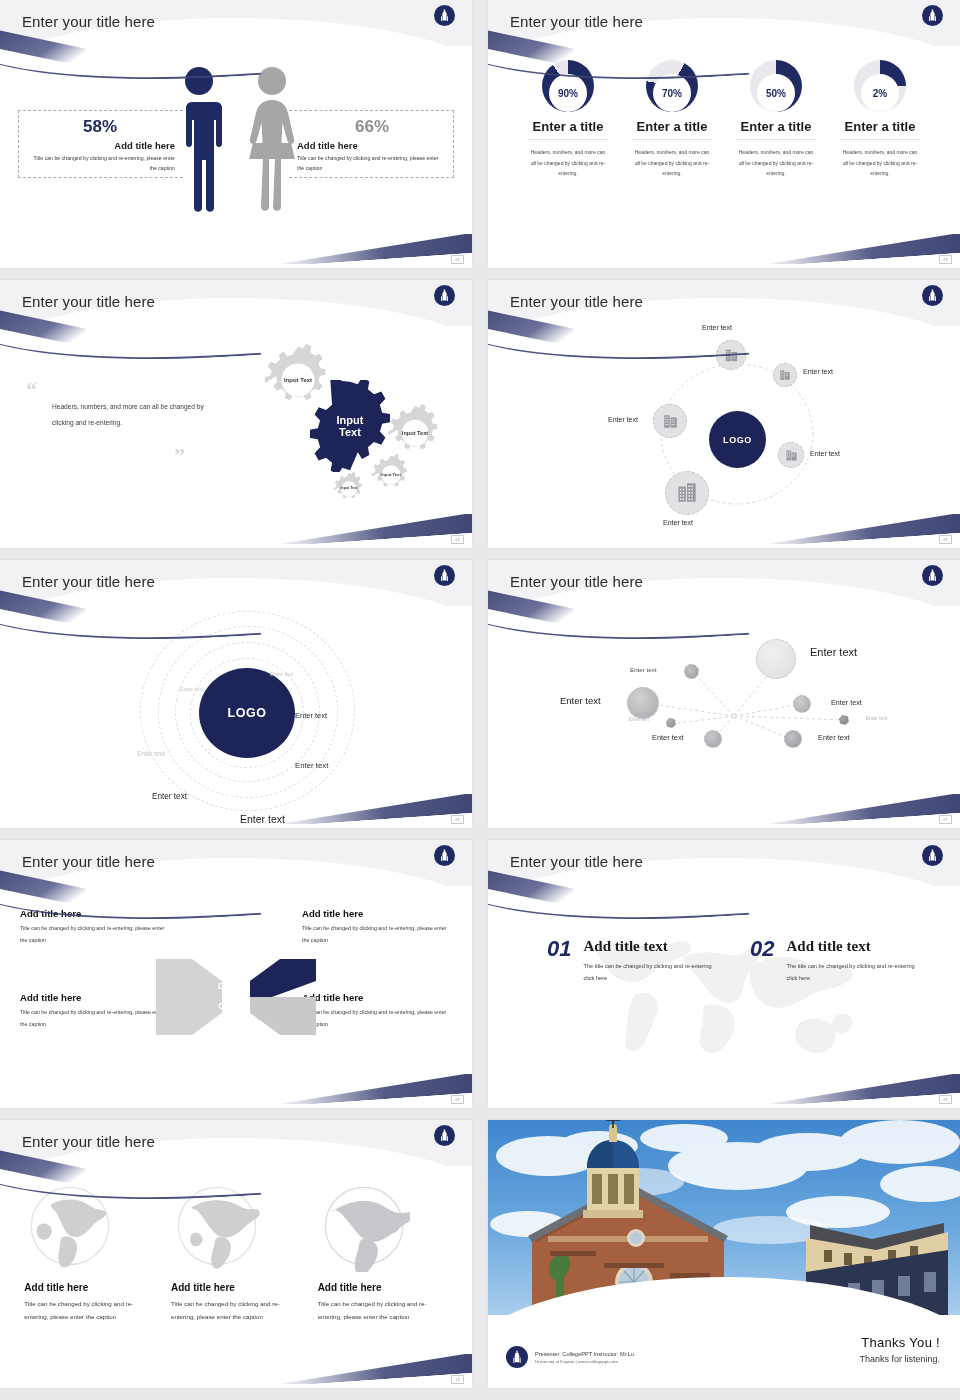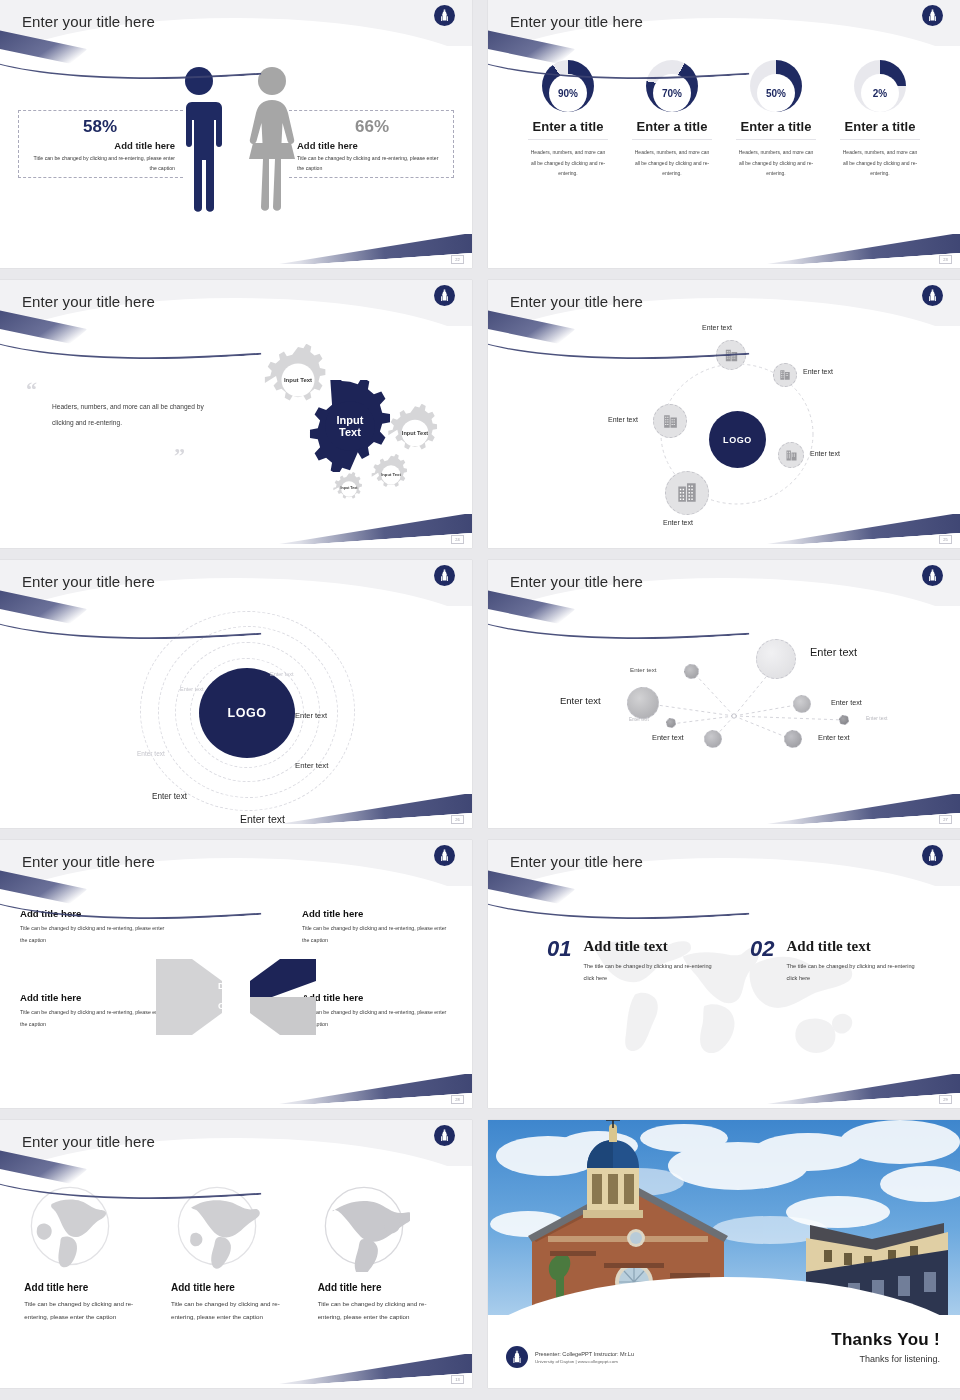--- a/index.html
+++ b/index.html
@@ -159,21 +159,21 @@
   .g-img{ width:92px;height:92px;margin:0 auto 6px; }
   .g-h{ font-size:10px; font-weight:bold; color:#111; }
   .g-p{ font-size:6.2px; color:#3a3a3a; line-height:2.15; margin-top:4px;}
 
   
   .thanks-slide{ background:#fff; position:relative; overflow:hidden;}
   .photo{ position:absolute; left:0; top:0; width:100%; height:195px; overflow:hidden;}
   .photo-mask{ position:absolute; left:-6%; bottom:-52px; width:112%; height:90px;
       background:#fff; border-radius:50% / 100% 100% 0 0; z-index:3;}
   .thanks-txt{ position:absolute; right:20px; bottom:24px; text-align:right;}
-  .t-big{ font-size:17px; font-weight:bold; color:#111; letter-spacing:.3px;}
+  .t-big{ font-size:13px; font-weight:normal; color:#111; letter-spacing:.3px;}
   .t-small{ font-size:9px; color:#333; margin-top:4px;}
   .foot{ position:absolute; left:18px; bottom:20px; display:flex; align-items:center; gap:7px;}
   .foot-badge{ width:22px;height:22px;border-radius:50%;background:#1f2a62;
       display:flex;align-items:center;justify-content:center;}
   .foot-l1{ font-size:5.6px; color:#3c3c3c; }
   .foot-l2{ font-size:4.4px; color:#6a6a6a; margin-top:2px;}
 </style>
 </head>
 <body>
 

